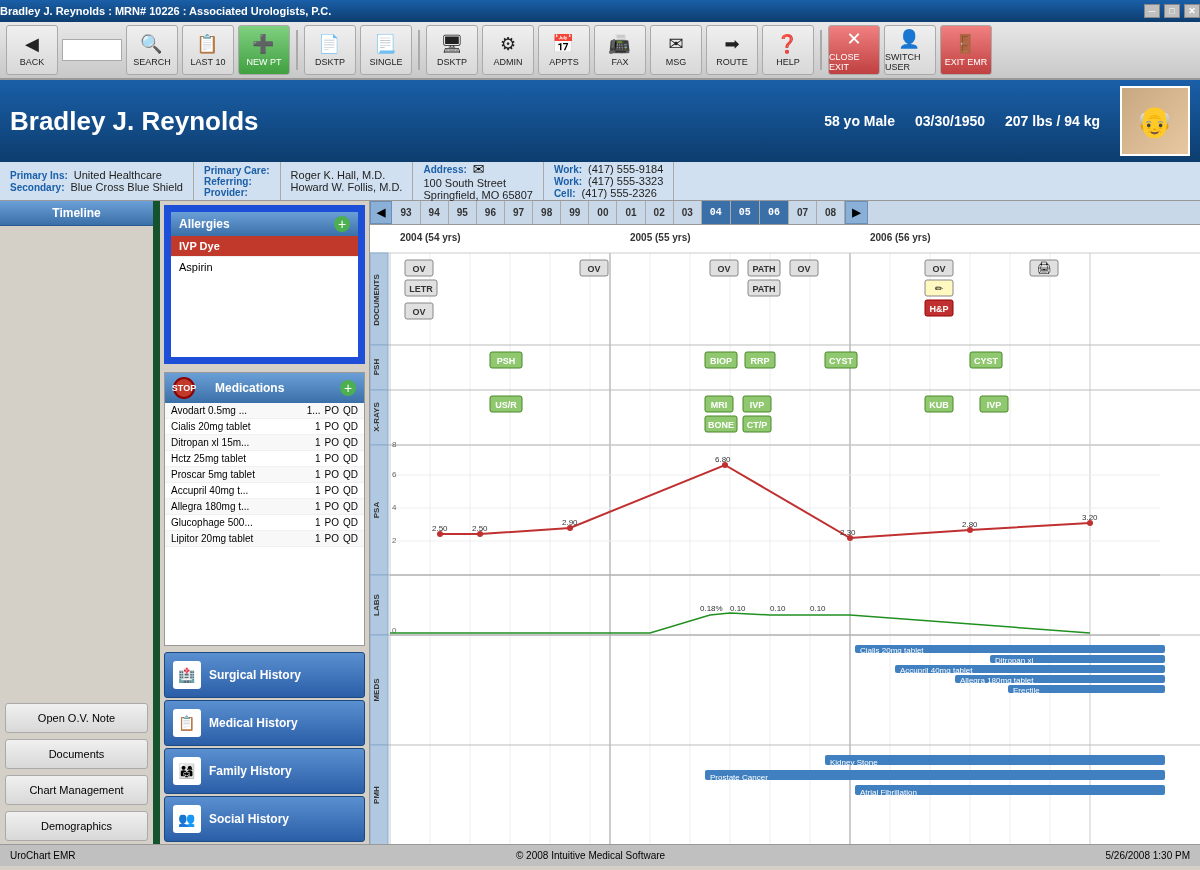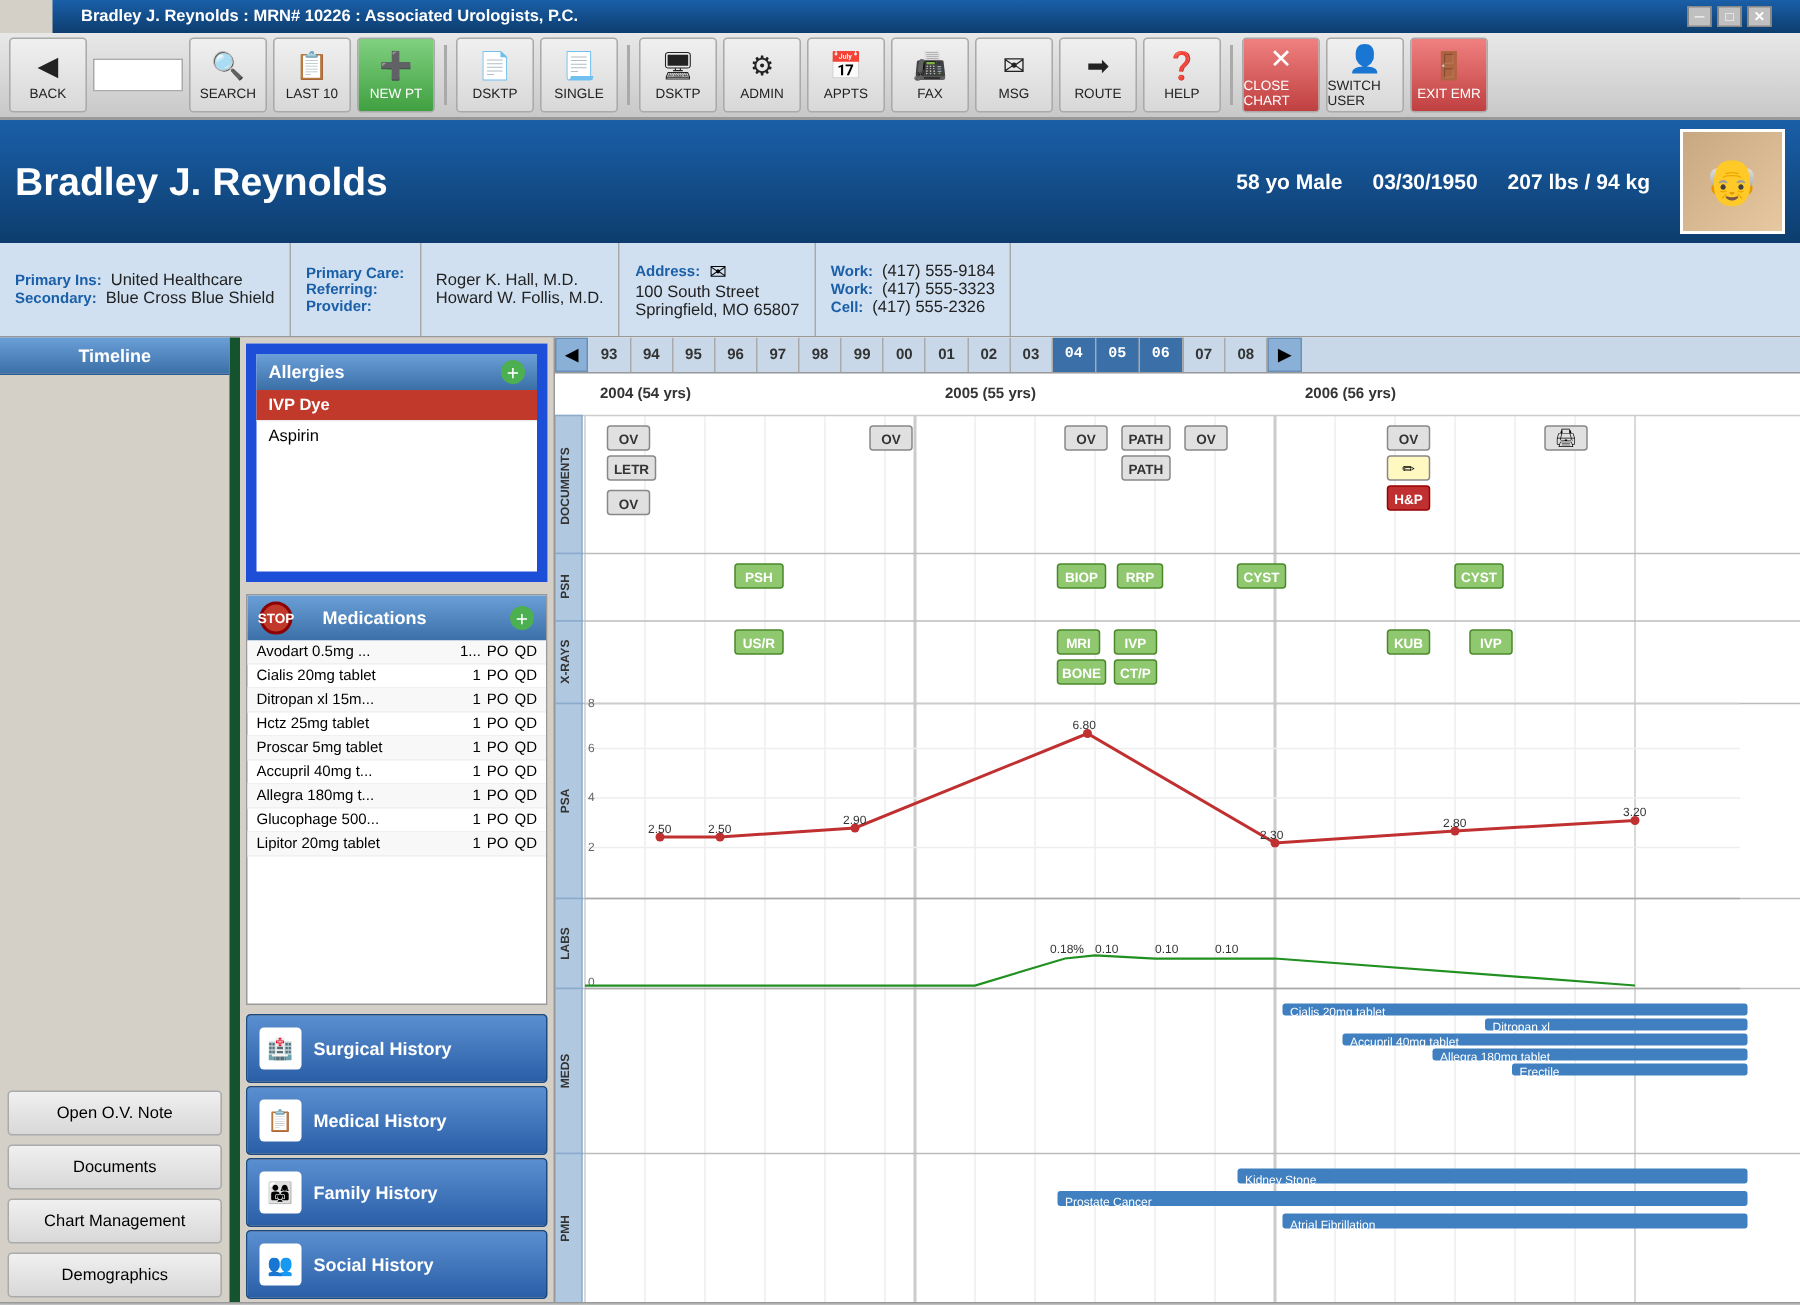--- a/index.html
+++ b/index.html
@@ -5,24 +5,23 @@
     * { box-sizing: border-box; margin: 0; padding: 0; font-family: Arial, sans-serif; }
     body { width: 1200px; height: 870px; overflow: hidden; background: #d4d0c8; font-size: 11px; }
 
     
     #title-bar {
       background: linear-gradient(to bottom, #1a5fa8, #0d3d6e);
       color: white;
       height: 22px;
       display: flex;
       align-items: center;
-      padding: 0 19px;
+      padding: 0 0;
       font-size: 11px;
       font-weight: bold;
-      margin-left: 35px;
     }
     #title-bar .title-text { flex: 1; }
     #title-bar .win-controls { display: flex; gap: 4px; }
     #title-bar .win-btn {
       width: 16px; height: 14px;
       background: #c0c0c0;
       border: 1px solid #888;
       font-size: 9px;
       display: flex; align-items: center; justify-content: center;
       cursor: pointer;
@@ -74,21 +73,21 @@
       border: 2px solid #fff;
       overflow: hidden;
     }
 
     
     #patient-details {
       background: #d0e0f0;
       display: flex;
       align-items: stretch;
       border-bottom: 1px solid #999;
-      height: 63px;
+      height: 39px;
     }
     .detail-section {
       display: flex;
       flex-direction: column;
       justify-content: center;
       padding: 4px 10px;
       border-right: 1px solid #aaa;
     }
     .detail-label { color: #1a5fa8; font-weight: bold; font-size: 10px; }
     .detail-value { font-size: 11px; color: #222; }
@@ -352,21 +351,21 @@
     <span class="toolbar-icon">➡</span>
     <span>ROUTE</span>
   </div>
   <div class="toolbar-btn">
     <span class="toolbar-icon">❓</span>
     <span>HELP</span>
   </div>
   <div class="toolbar-sep"></div>
   <div class="toolbar-btn" style="background:linear-gradient(to bottom,#f08080,#c04040);color:white;">
     <span class="toolbar-icon">✕</span>
-    <span>CLOSE CHART</span>
+    <span>CLOSE EXIT</span>
   </div>
   <div class="toolbar-btn">
     <span class="toolbar-icon">👤</span>
     <span>SWITCH USER</span>
   </div>
   <div class="toolbar-btn" style="background:linear-gradient(to bottom,#f08080,#c04040);color:white;">
     <span class="toolbar-icon">🚪</span>
     <span>EXIT EMR</span>
   </div>
 </div>

